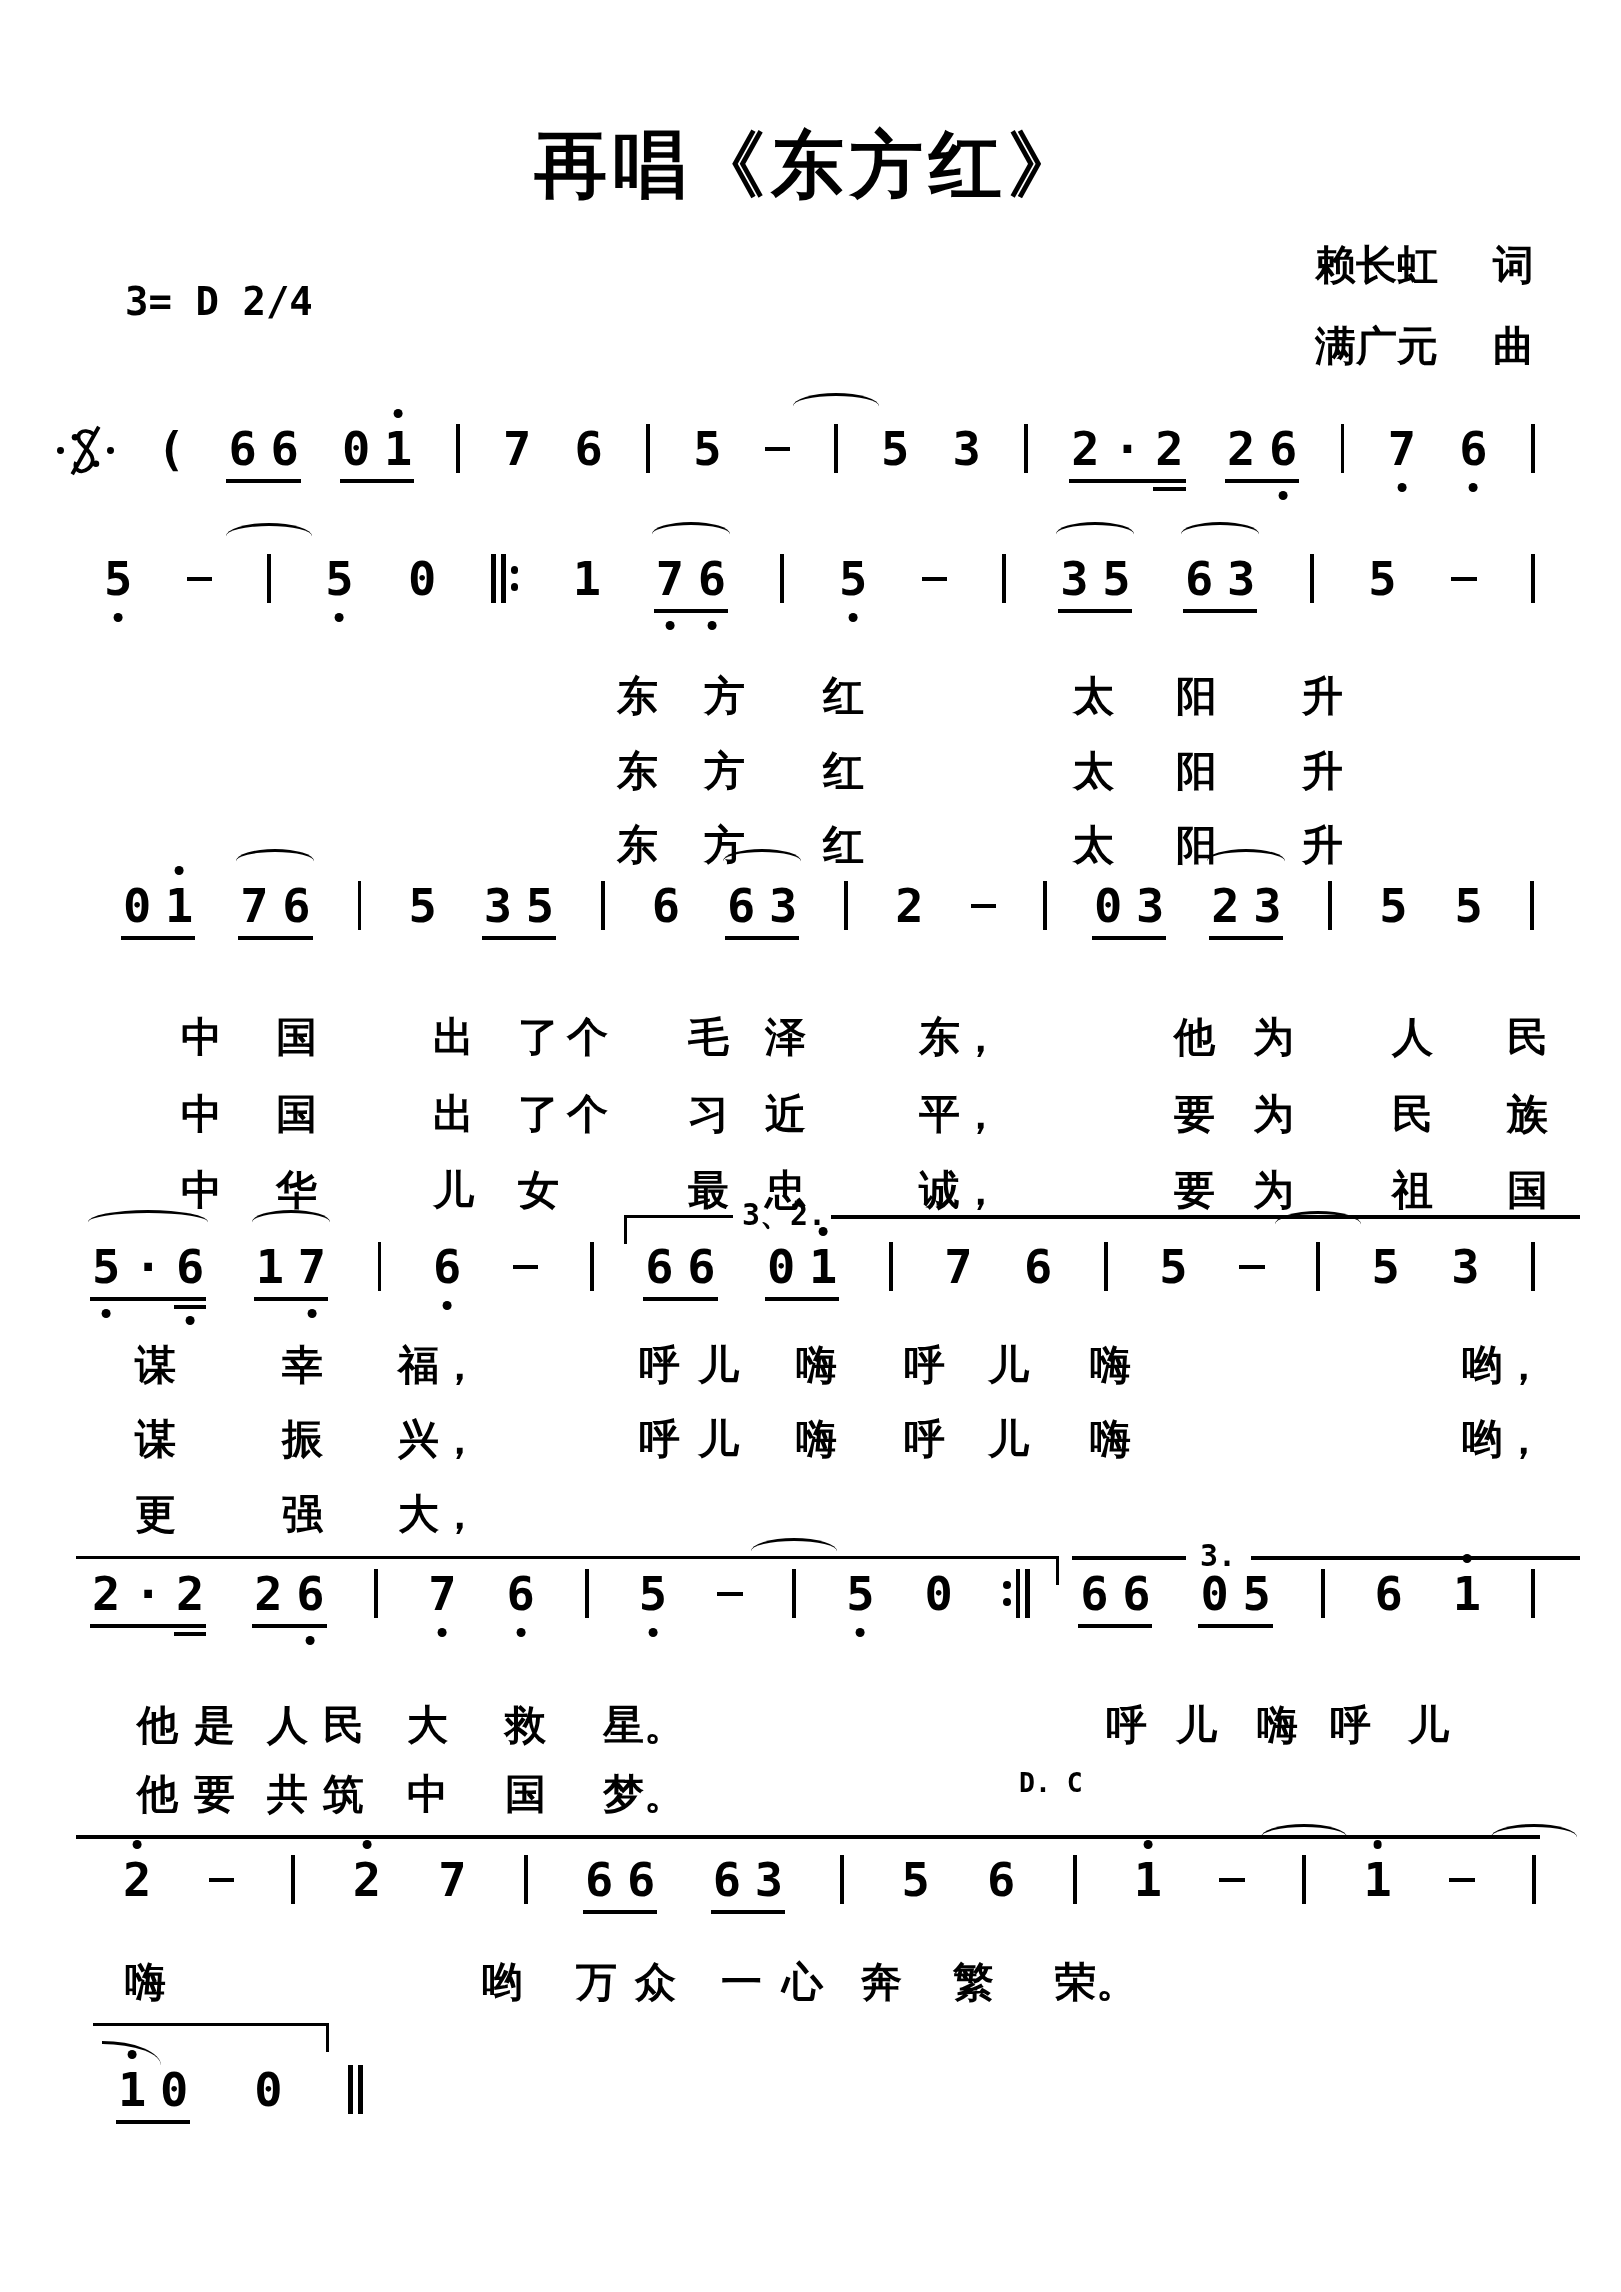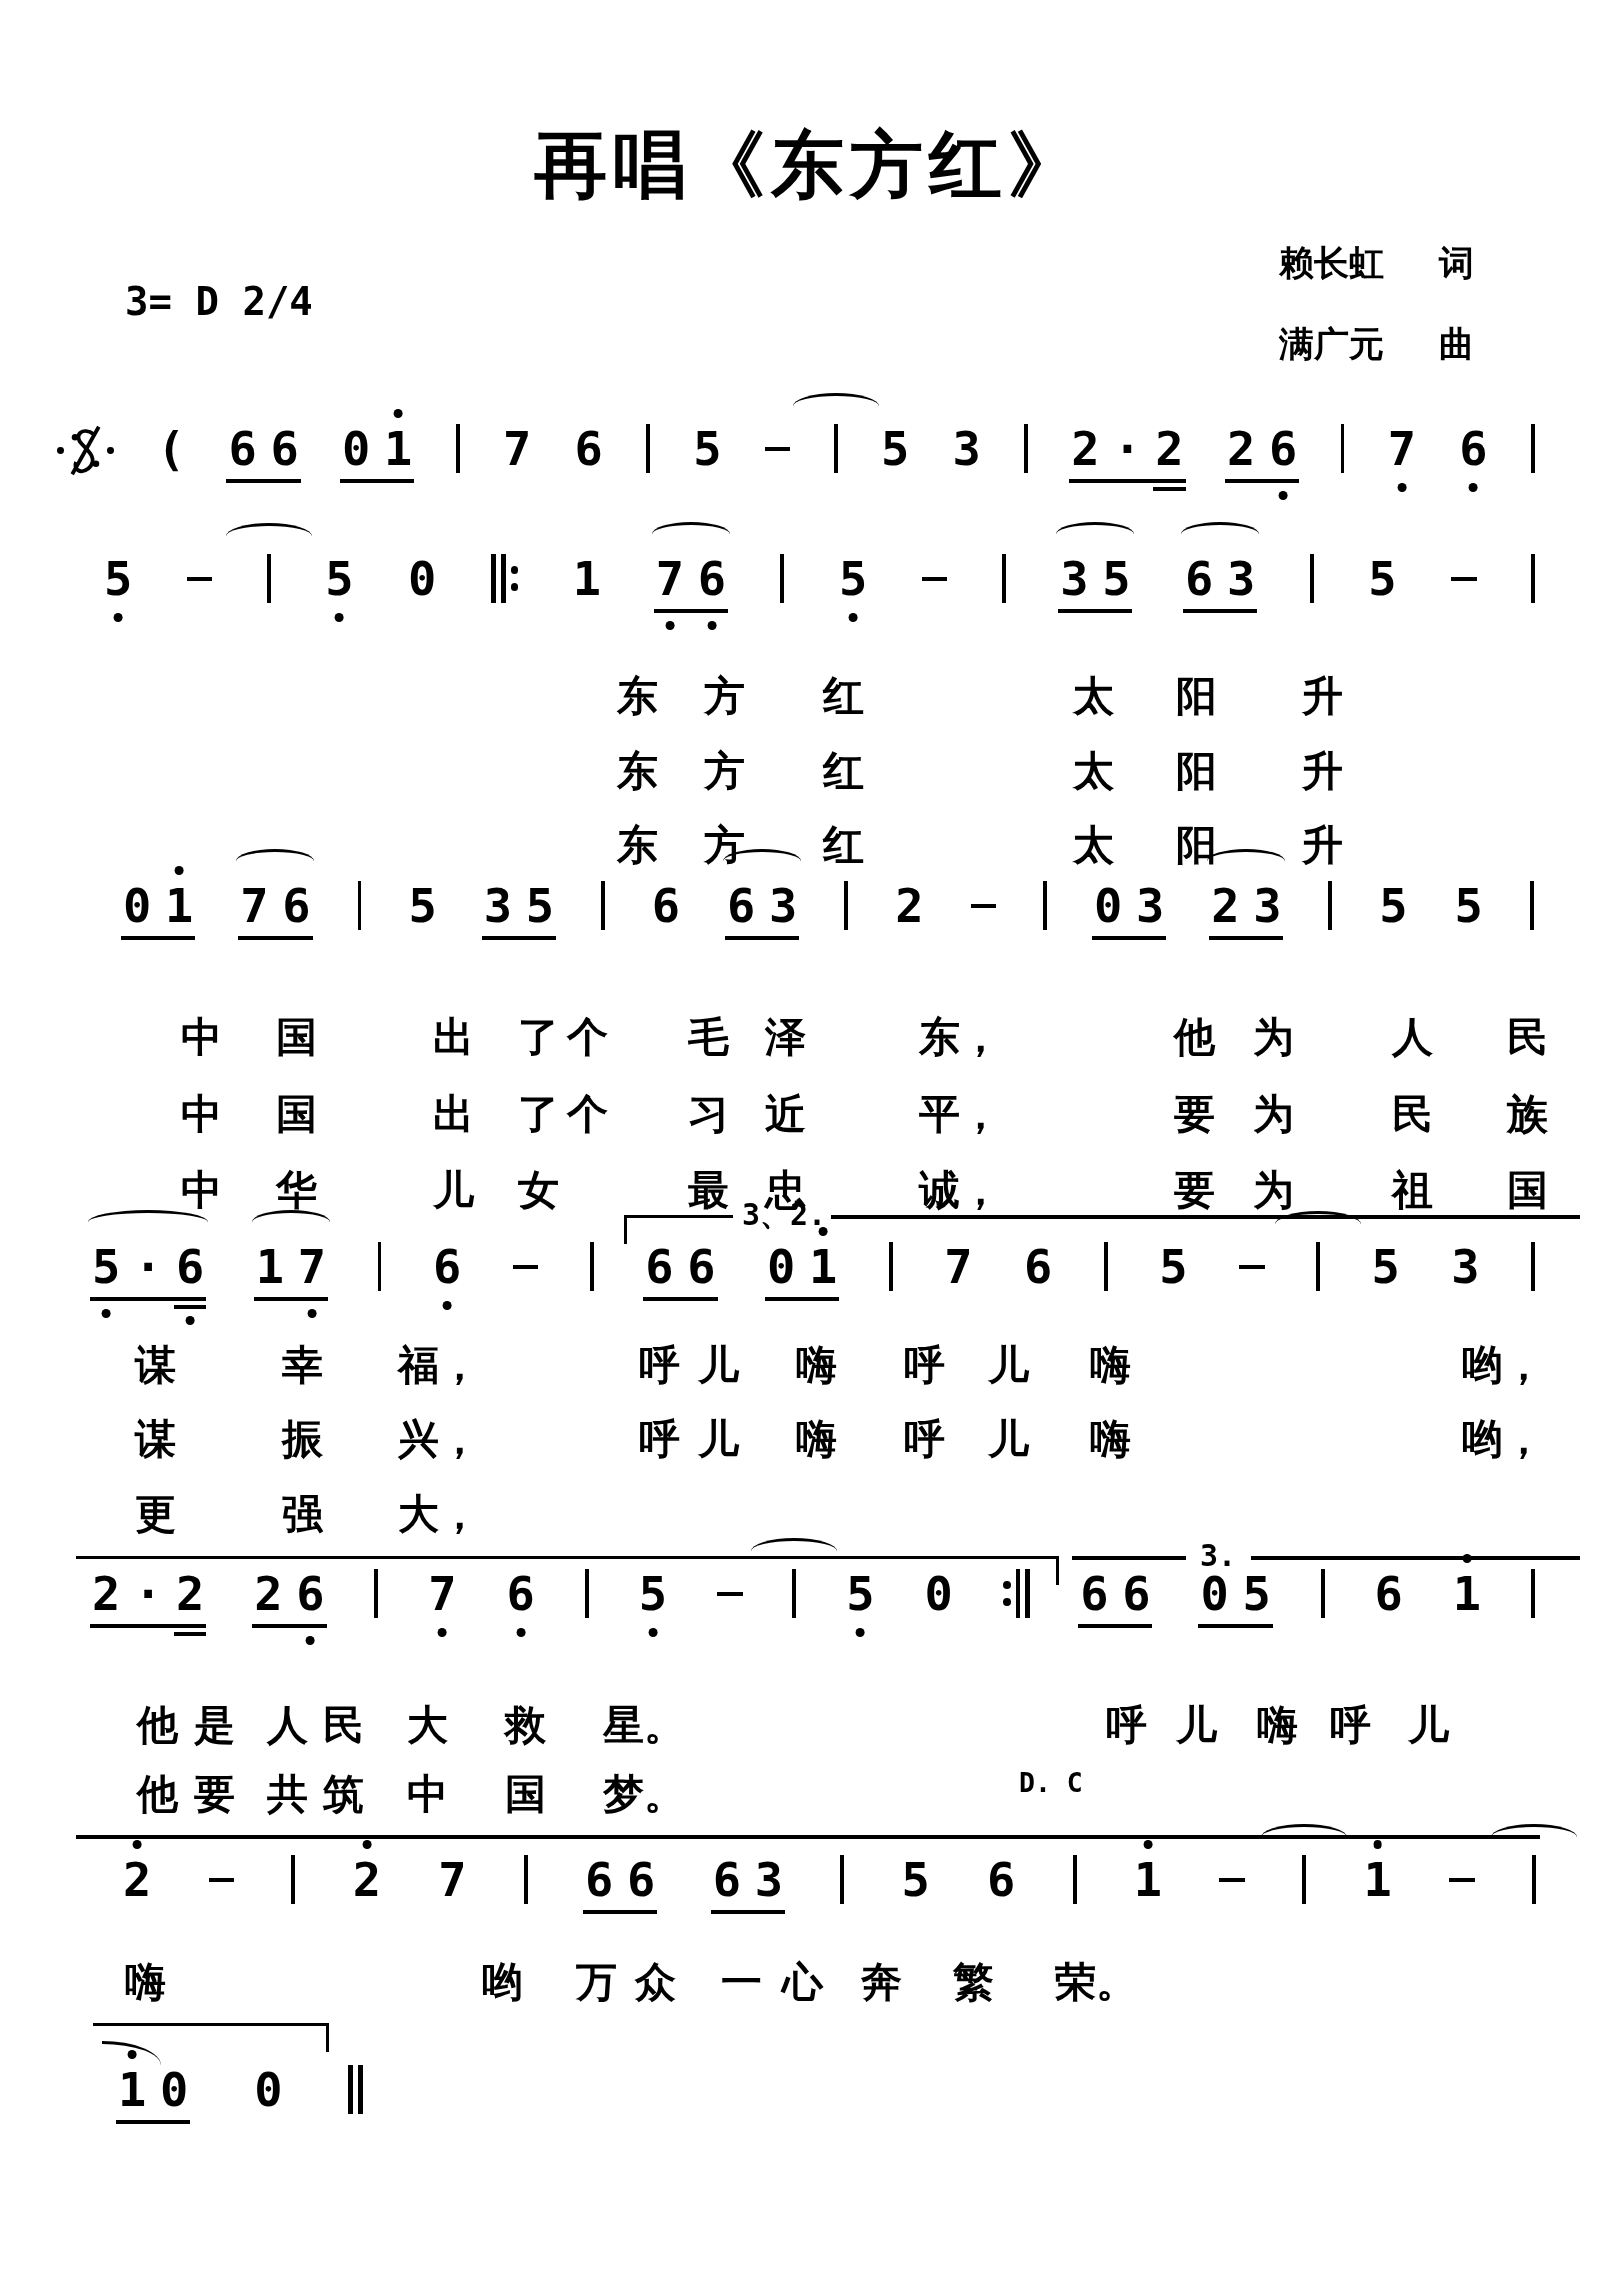--- a/index.html
+++ b/index.html
@@ -11,21 +11,21 @@
   .title{
     position:absolute;top:129px;left:0;width:100%;text-align:center;
     font-family:"Liberation Serif",serif;font-weight:bold;font-size:73px;
     letter-spacing:5.9px;line-height:1;
   }
   .keysig{
     position:absolute;left:125px;top:282px;
     font-family:"DejaVu Sans Mono",monospace;font-weight:bold;font-size:39px;line-height:1;
   }
   .credit{
-    position:absolute;left:1279px;font-size:35px;font-weight:bold;line-height:1;white-space:nowrap;
+    position:absolute;left:1315px;font-size:41px;font-weight:bold;line-height:1;white-space:nowrap;
   }
   .credit .role{margin-left:55px;}
   .credit.c1{top:245px;}
   .credit.c2{top:326px;}
 
   
   .mline{
     position:absolute;display:flex;justify-content:space-between;align-items:flex-start;
     height:55px;
   }

